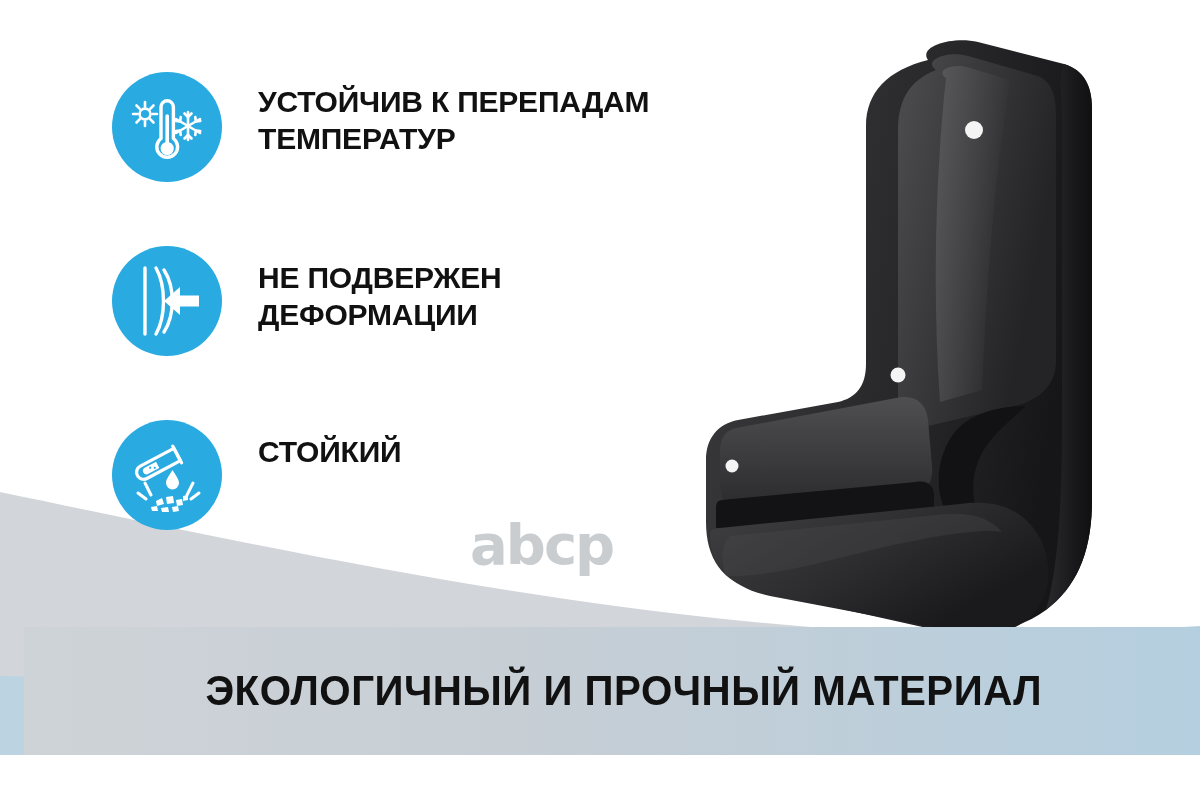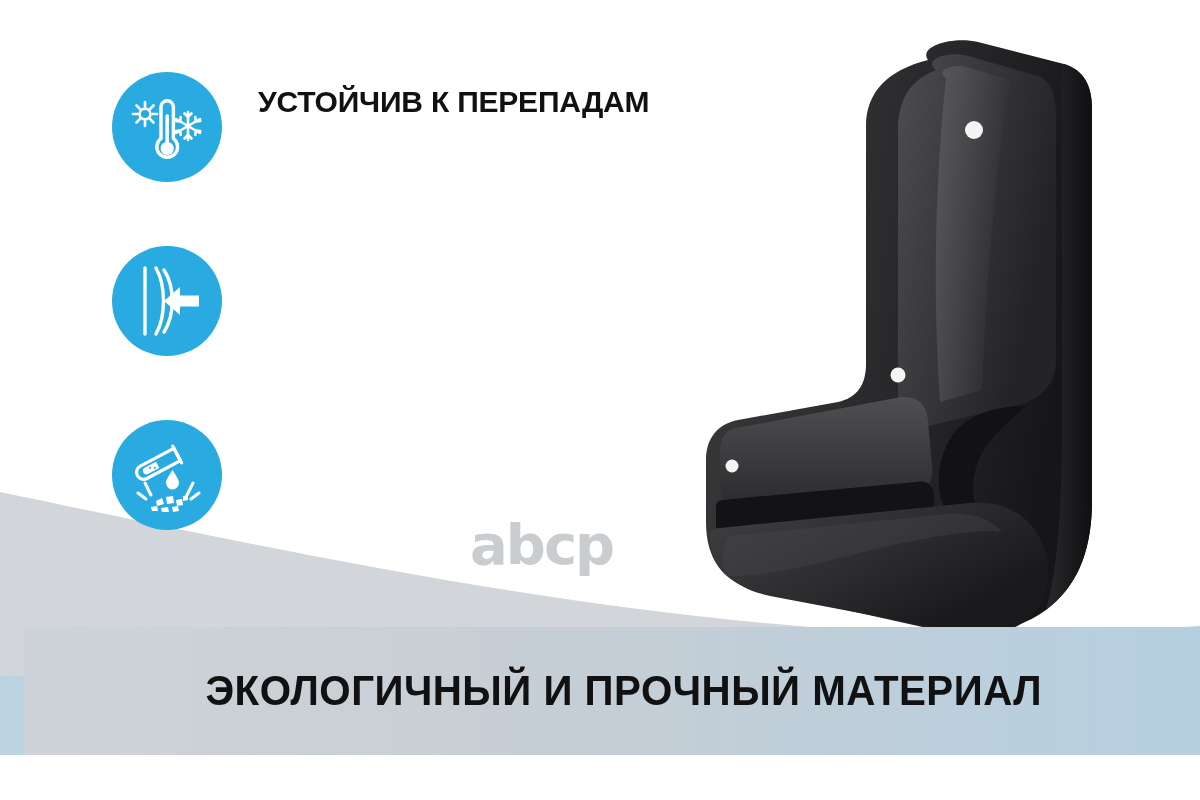--- a/index.html
+++ b/index.html
@@ -165,40 +165,43 @@
 
           <g fill="none" stroke="#ffffff" stroke-width="3.4" stroke-linecap="round">
             <path d="M33 19 a6.2 6.2 0 0 1 12.4 0 L45.4 50.5 a10.4 10.4 0 1 1 -12.4 0 Z"></path>
           </g>
           <line x1="39.2" y1="28" x2="39.2" y2="56" stroke="#ffffff" stroke-width="3.6" stroke-linecap="round"></line>
           <circle cx="39.2" cy="60.5" r="6.6" fill="#ffffff"></circle>
         </svg>
       </div>
       <div class="feature-text">
         <span class="ln">УСТОЙЧИВ К ПЕРЕПАДАМ</span>
+        <span class="ln">ТЕМПЕРАТУР</span>
       </div>
     </div>
 
     <div class="feature feature--deform">
       <div class="feature-icon">
         <svg width="78" height="78" viewBox="0 0 78 78">
           <g fill="none" stroke="#ffffff" stroke-width="3.4" stroke-linecap="round">
 
             <line x1="17" y1="6" x2="17" y2="72"></line>
 
             <path d="M28 6 C38 24 38 54 28 72"></path>
             <path d="M36 8 C47 25 47 53 36 70"></path>
           </g>
 
           <g fill="#ffffff">
             <path d="M71 33.5 L52 33.5 L52 25 L36 39 L52 53 L52 44.5 L71 44.5 Z"></path>
           </g>
         </svg>
       </div>
       <div class="feature-text">
+        <span class="ln">НЕ ПОДВЕРЖЕН</span>
+        <span class="ln">ДЕФОРМАЦИИ</span>
       </div>
     </div>
 
     <div class="feature feature--reagent">
       <div class="feature-icon">
         <svg width="80" height="80" viewBox="0 0 80 80">
 
           <g transform="rotate(-28 40 26)">
             <path d="M14 18 L52 18 L52 32 L14 32 a7 7 0 0 1 0 -14 Z" fill="none" stroke="#ffffff" stroke-width="3.2" stroke-linejoin="round"></path>
             <path d="M16.5 21.5 L30 21.5 L30 28.5 L16.5 28.5 a3.6 3.6 0 0 1 0 -7 Z" fill="#ffffff"></path>
@@ -221,20 +224,21 @@
             <polygon points="39,62 46,61 47,68 40,69"></polygon>
             <polygon points="49,65 55,64 56,70 50,71"></polygon>
             <polygon points="24,72 30,71 31,76 25,76"></polygon>
             <polygon points="34,73 41,72 42,77 35,77"></polygon>
             <polygon points="45,72 51,71 52,76 46,77"></polygon>
             <polygon points="56,61 61,60 61,65 56,66"></polygon>
           </g>
         </svg>
       </div>
       <div class="feature-text">
+        <span class="ln">СТОЙКИЙ</span>
       </div>
     </div>
 
   </div>
 
   <div class="watermark">abcp</div>
 
   <svg class="product" viewBox="0 0 470 620">
     <defs>
       <linearGradient id="bodyGrad" x1="0" y1="0" x2="1" y2="0.25">

